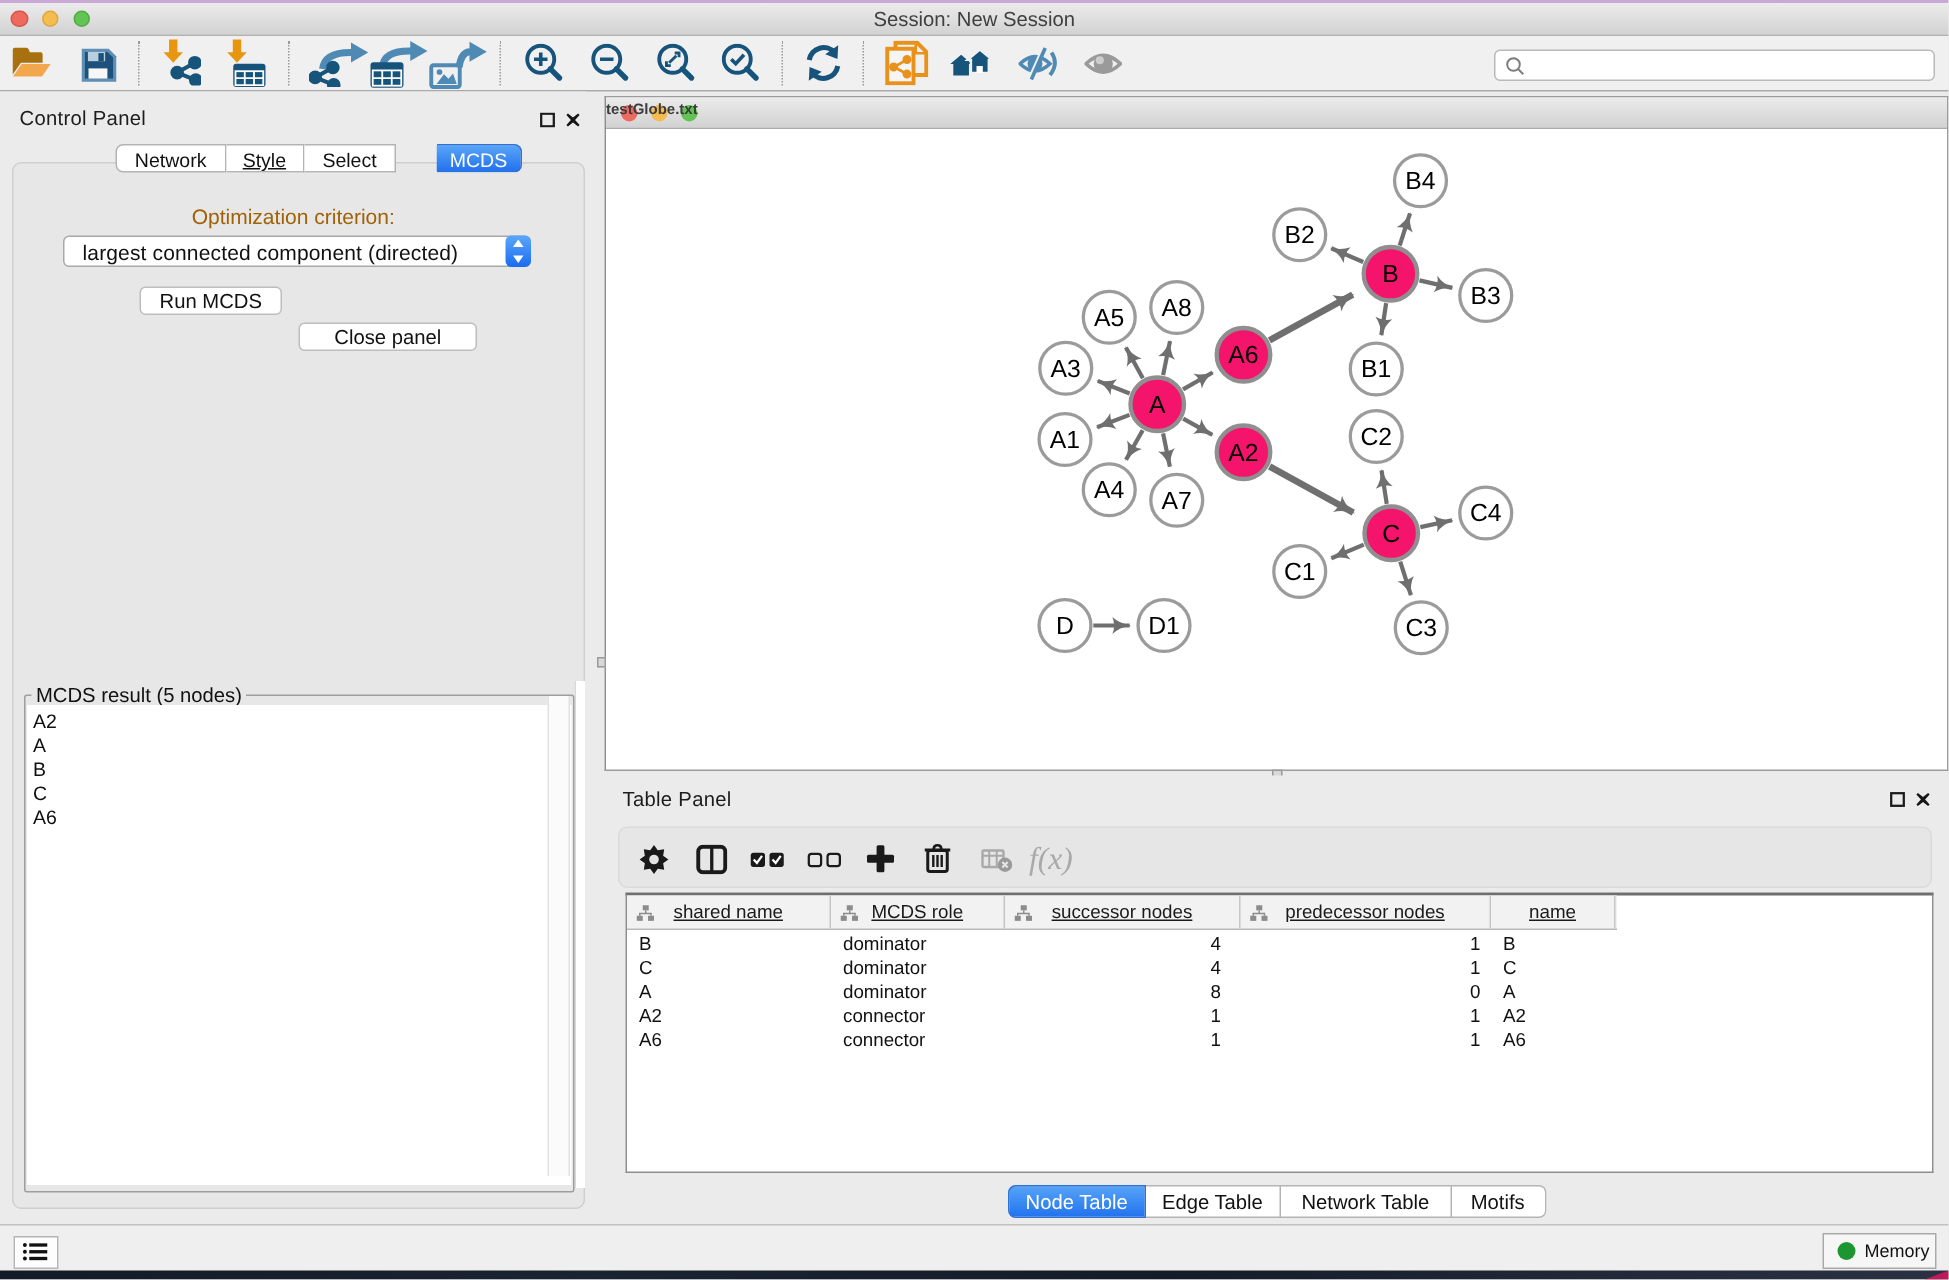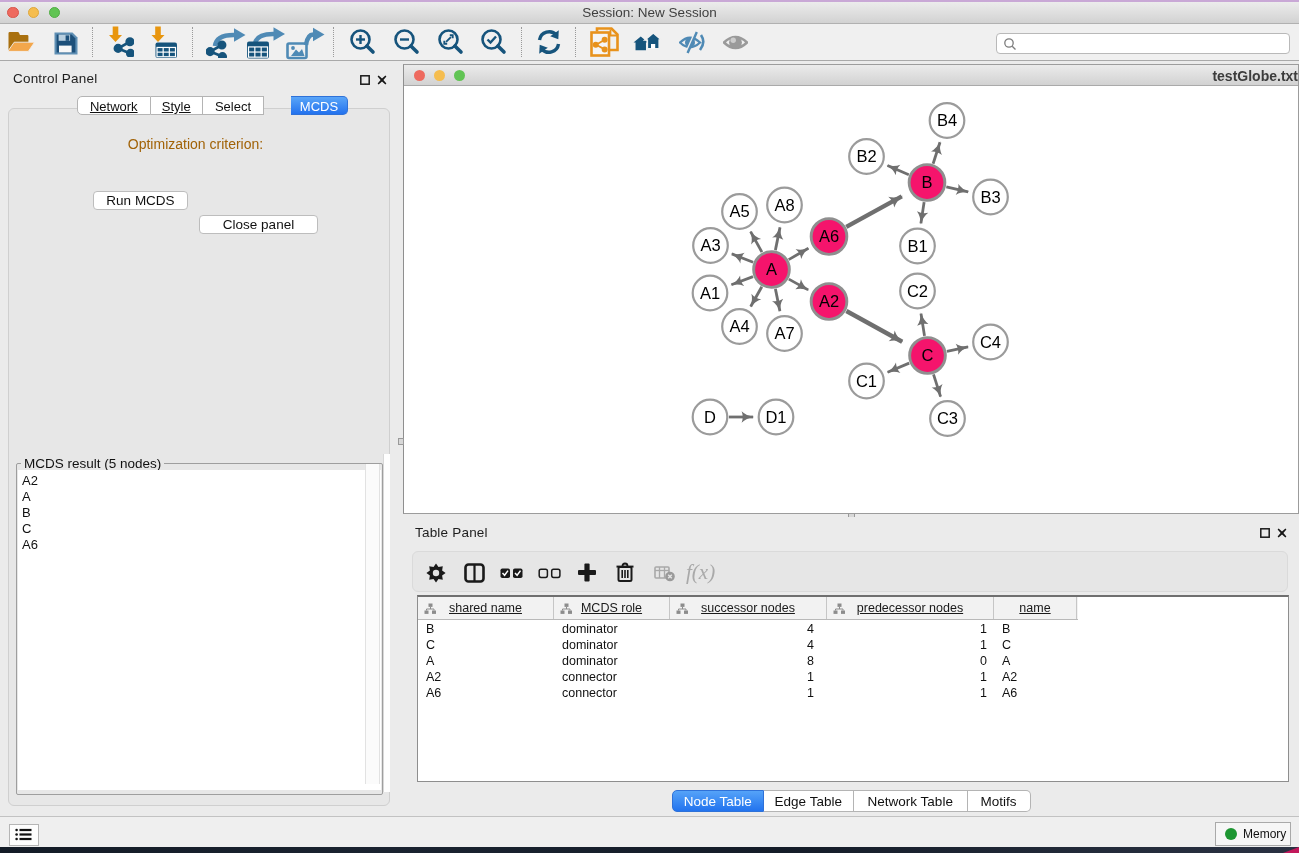--- a/index.html
+++ b/index.html
@@ -31,21 +31,21 @@
   .btn{position:absolute;height:19px;background:#fff;border:1px solid #bdbdbd;border-radius:4px;font-size:13.5px;color:#111;text-align:center;line-height:18px;box-sizing:border-box;}
   
   #groupbox{position:absolute;left:16px;top:402px;width:365px;height:330px;border:1px solid #9e9e9e;border-radius:2px;}
   #grouptitle{position:absolute;left:4px;top:-8px;background:#e7e7e7;padding:0 3px;font-size:13.5px;color:#111;}
   #mlist{position:absolute;left:1px;top:6px;width:363px;height:320px;background:#fff;}
   #mlist{padding-top:3px;box-sizing:border-box;}#mlist .it{padding-left:4px;font-size:13px;color:#111;height:16px;line-height:16px;}
   #mscroll{position:absolute;right:2px;top:0px;width:15px;height:320px;background:#fbfbfb;border-left:1px solid #e2e2e2;border-right:1px solid #e2e2e2;box-sizing:border-box;}
   
   #netwin{left:403px;top:64px;width:896px;height:450px;background:#fff;border:1px solid #9c9c9c;border-left:1px solid #8f8f8f;box-sizing:border-box;}
   #nettitle{position:absolute;left:0;top:0;width:100%;height:20px;background:linear-gradient(#ebebeb,#d2d2d2);border-bottom:1px solid #aaa;}
-  #nettitle .title{position:absolute;left:0;right:0;top:2.5px;text-align:right;font-size:14px;font-weight:bold;color:#3c3c3c;}
+  #nettitle .title{position:absolute;left:0;right:0;top:2.5px;text-align:left;font-size:10px;font-weight:bold;color:#3c3c3c;}
   #netcanvas{position:absolute;left:0;top:21px;width:894px;height:426px;background:#fff;}
   
   #tpanel{left:396px;top:517px;width:903px;height:300px;background:#ebebeb;}
   #tpanel .hdr{position:absolute;left:19px;top:7.5px;font-size:13.5px;letter-spacing:0.2px;color:#1d1d1d;}
   #ttoolbar{position:absolute;left:16px;top:34px;width:876px;height:41px;background:#e6e6e6;border:1px solid #dadada;border-radius:6px;box-sizing:border-box;}
   #ttable{position:absolute;left:21px;top:78px;width:872px;height:187px;background:#fff;border:1px solid #8e8e8e;border-top:2px solid #6f6f6f;box-sizing:border-box;}
   #thead{position:absolute;left:0;top:0;width:660px;height:22px;background:#f2f2f2;border-bottom:1px solid #b9b9b9;}
   .hcell{position:absolute;top:0;height:22px;border-right:1px solid #c6c6c6;box-sizing:border-box;}
   .hcell .t{position:absolute;left:0;right:0;top:4px;text-align:center;font-size:12.5px;color:#1a1a1a;text-decoration:underline;}
   .trow{position:absolute;left:0;height:16px;font-size:12.5px;color:#111;}
@@ -205,26 +205,33 @@
     <div class="hdr">Control Panel</div>
     <svg style="position:absolute;left:360px;top:13.5px" width="10" height="10" viewBox="0 0 10 10">
         <rect x="0.8" y="0.8" width="8.4" height="8.4" fill="none" stroke="#1a1a1a" stroke-width="1.5"></rect>
       </svg>
       <svg style="position:absolute;left:377px;top:13.5px" width="10" height="10" viewBox="0 0 10 10">
         <path d="M1.6,0.6 L5,3.4 L8.4,0.6 L9.4,1.6 L6.4,5 L9.4,8.4 L8.4,9.4 L5,6.6 L1.6,9.4 L0.6,8.4 L3.6,5 L0.6,1.6 z" fill="#161616"></path>
       </svg>
     <div id="tabpage"></div>
     <div style="position:absolute;left:383px;top:393px;width:7px;height:338px;background:#fefefe;border-left:1px solid #d8d8d8;box-sizing:border-box;"></div>
     <div class="tabrow">
-      <div class="tab first" style="width:73.5px;padding:0;text-decoration:underline;">Network</div>
+      <div class="tab first" style="width:73.5px;padding:0;">Network</div>
       <div class="tab" style="width:52.5px;padding:0;text-decoration:underline;">Style</div>
       <div class="tab" style="width:61px;padding:0;">Select</div>
       <div class="tab sel last" style="width:57px;padding:0;margin-left:27px;">MCDS</div>
     </div>
     <div id="optlabel">Optimization criterion:</div>
+    <div id="combo">
+      <div class="txt">largest connected component (directed)</div>
+      <div class="step"><svg width="17" height="21" viewBox="0 0 17 21">
+            <path d="M8.5,2.6 L12,7.6 L5,7.6 z" fill="#fff"></path>
+            <path d="M8.5,18.4 L12,13.4 L5,13.4 z" fill="#fff"></path>
+          </svg></div>
+    </div>
     <div class="btn" style="left:93px;top:130px;width:95px;">Run MCDS</div>
     <div class="btn" style="left:199px;top:130px;width:119px;margin-top:24px;">Close panel</div>
     <div id="groupbox">
       <div id="grouptitle">MCDS result (5 nodes)</div>
       <div id="mlist">
         <div class="it">A2</div>
           <div class="it">A</div>
           <div class="it">B</div>
           <div class="it">C</div>
           <div class="it">A6</div>

